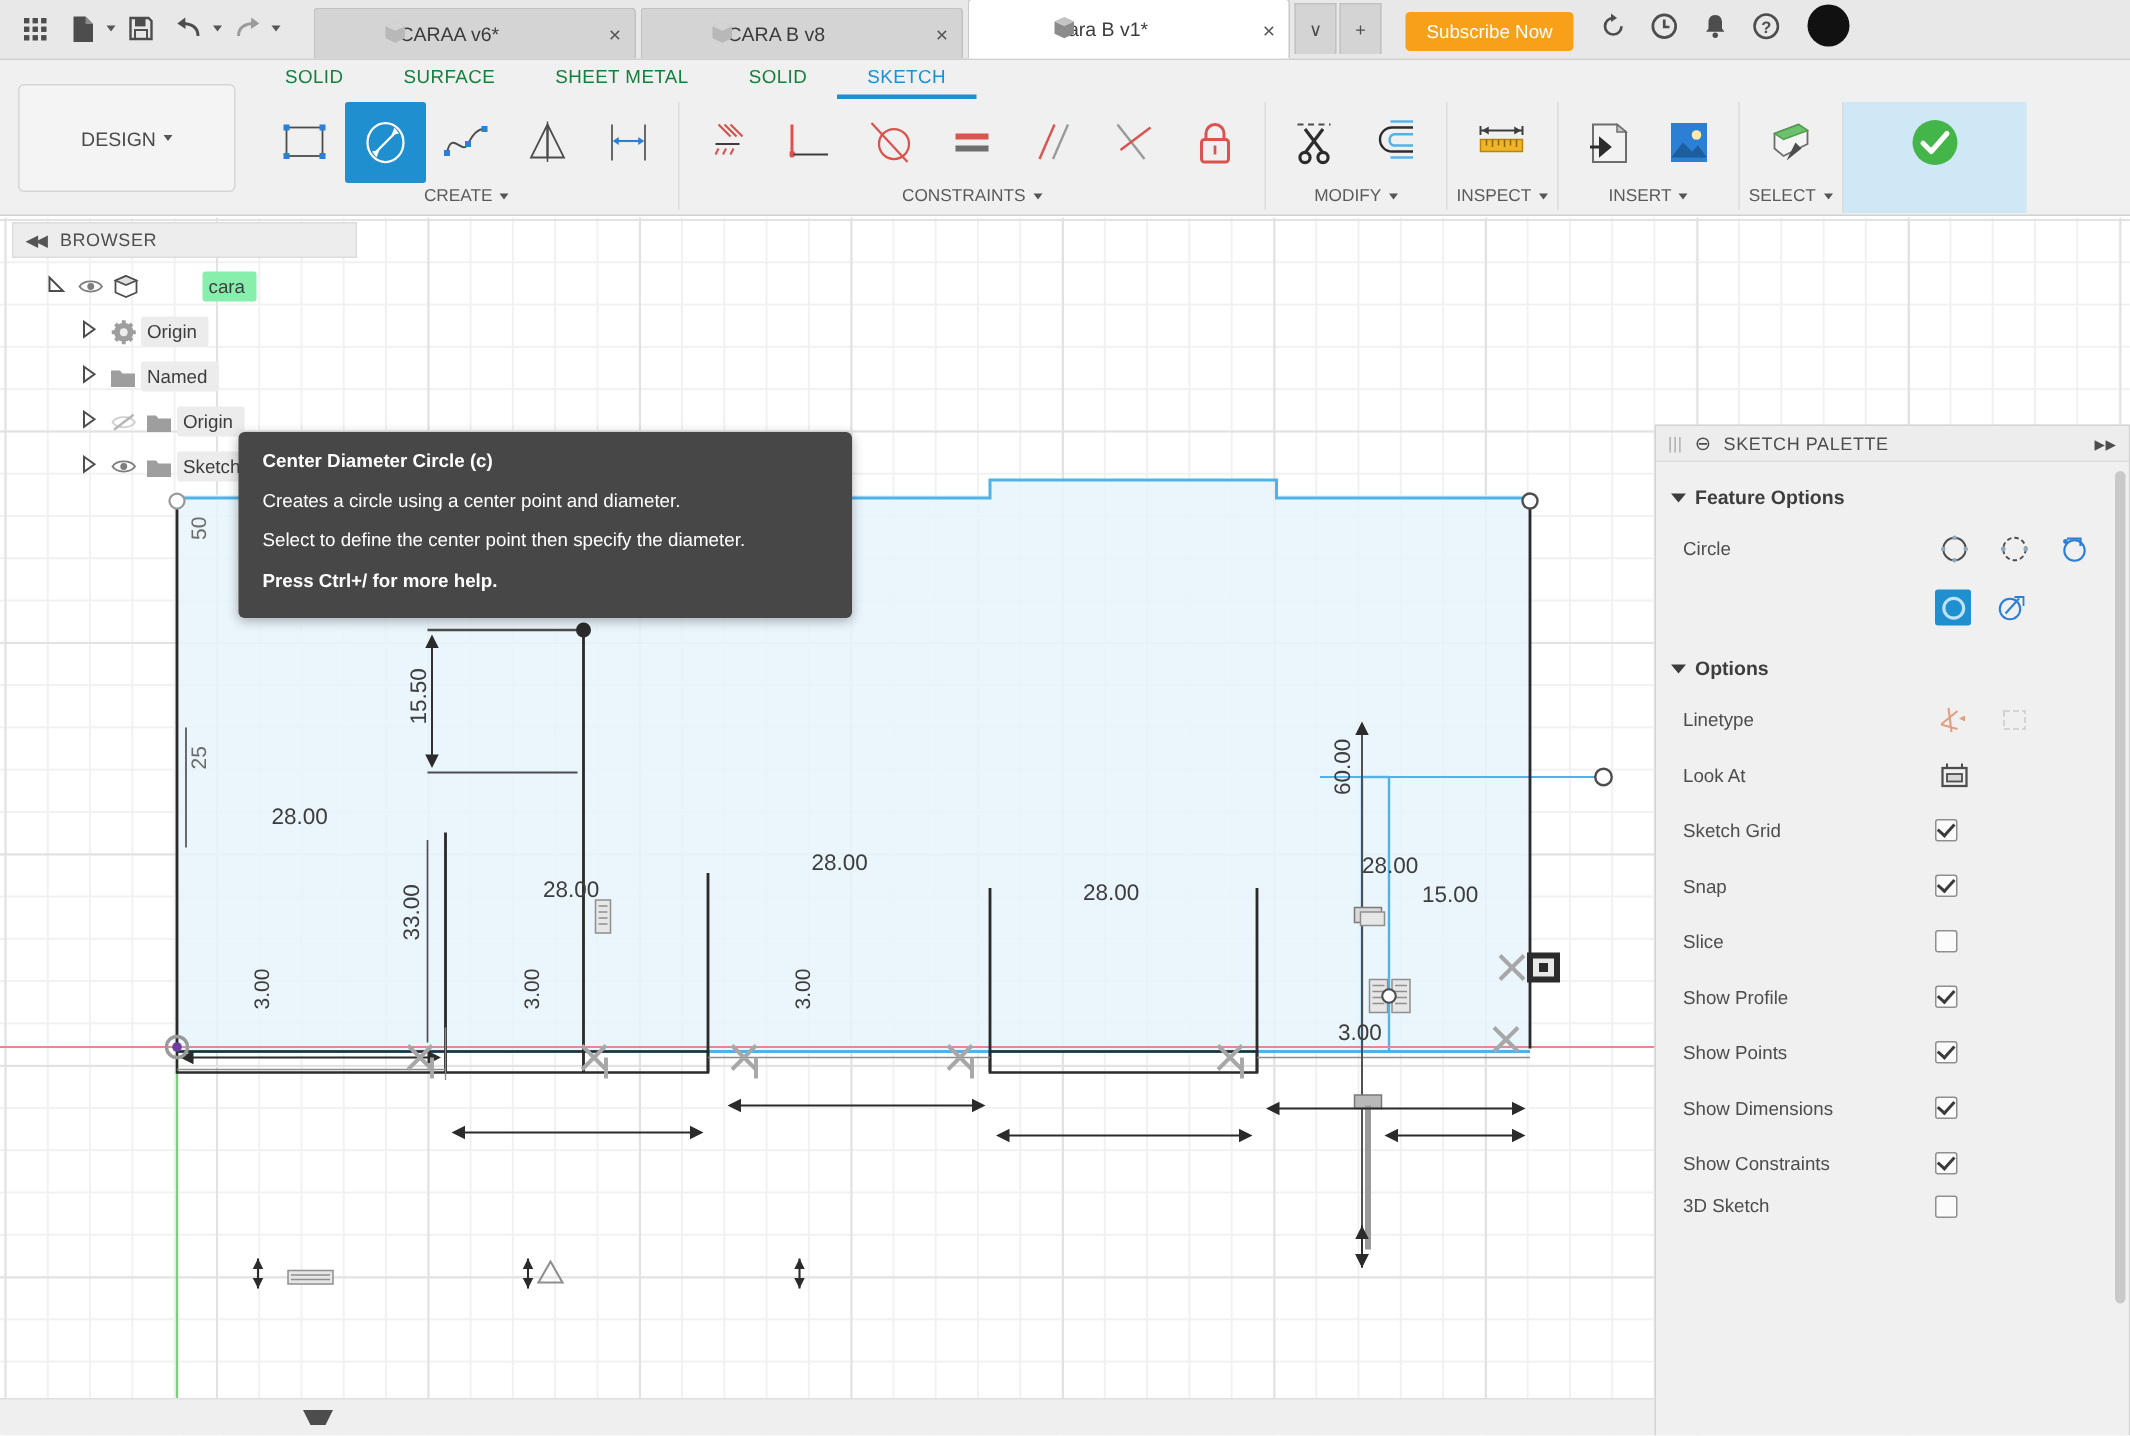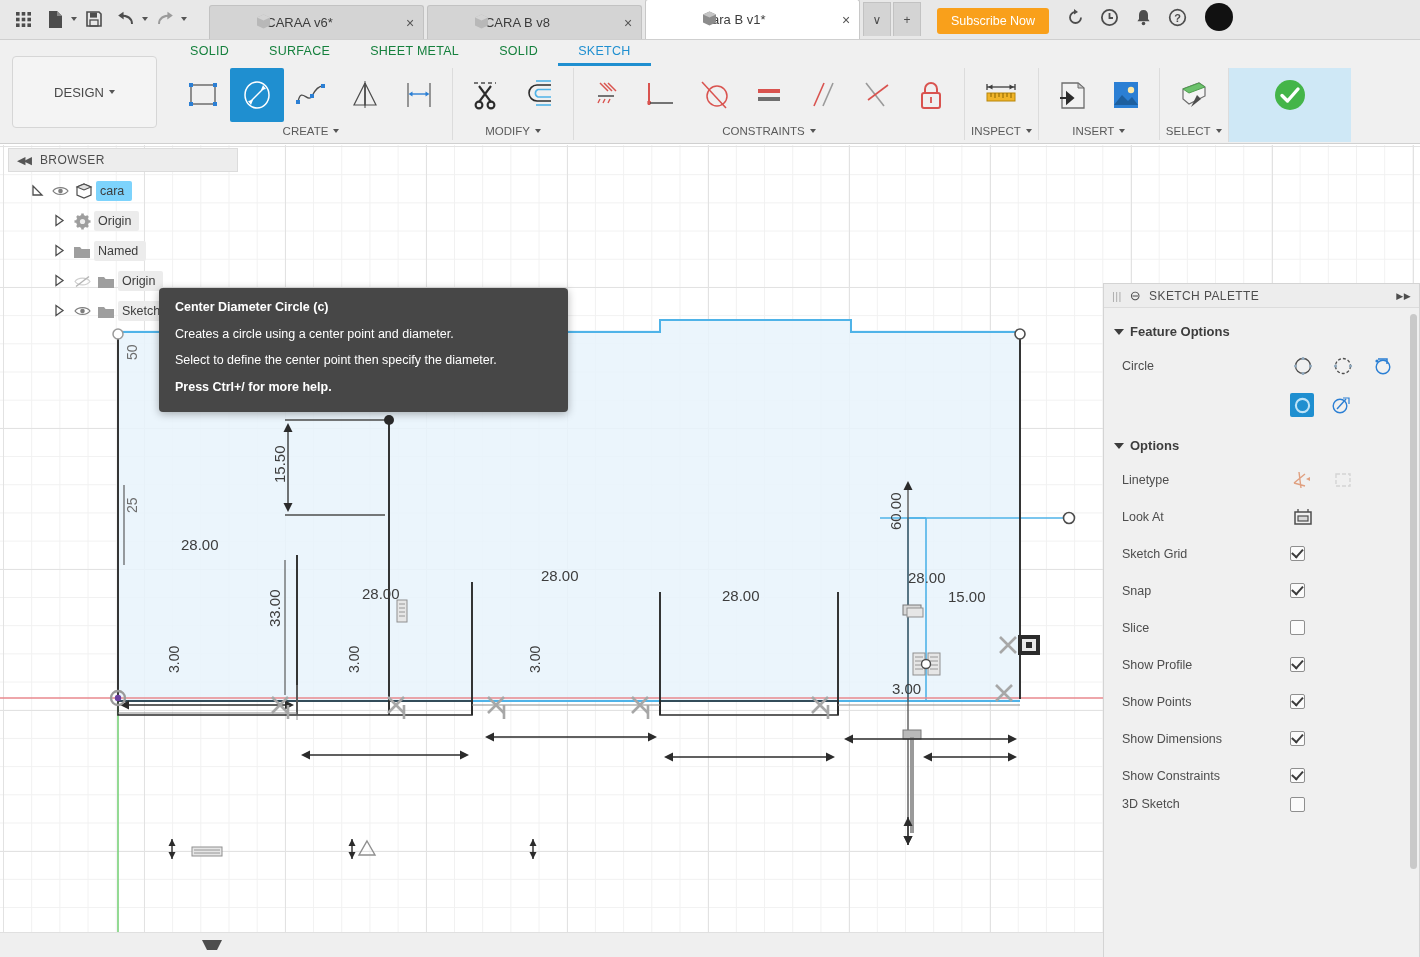--- a/index.html
+++ b/index.html
@@ -107,21 +107,21 @@
     display:flex; align-items:center; padding-left:8px; gap:10px;
     font-size:12px; color:#4d4d4d; letter-spacing:.4px;
   }
   .bchev { color:#555; font-size:11px; letter-spacing:-2px; cursor:pointer;}
   .btree { margin-top:4px; }
   .brow { height:30px; display:flex; align-items:center; font-size:12.5px; color:#3d3d3d; }
   .btri { width:22px; text-align:center; color:#4d4d4d; font-size:11px; cursor:pointer; }
   .beye { width:24px; display:flex; align-items:center; justify-content:center; cursor:pointer;}
   .bfolder { width:24px; display:flex; align-items:center; justify-content:center;}
   .bname { padding:3px 8px 3px 4px; border-radius:2px; background:#ececec; }
-  .brow.selected .bname { background:#7dd3fc; }
+  .brow.selected .bname { background:#86efac;margin-left:39px; }
 
   
   .tooltip {
     position:absolute; left:159px; top:143px; width:409px; height:124px;
     background:#474747; color:#fff; border-radius:4px; padding:12px 16px;
     font-size:12.5px; line-height:1.25; z-index:40;
     box-shadow:0 2px 8px rgba(0,0,0,.3);
   }
   .tooltip b { display:block; font-weight:bold; margin-bottom:11px; }
   .tooltip p { margin-bottom:11px; }
@@ -354,92 +354,92 @@
         </div>
         <div class="plabel">
           <span>CREATE</span>
           <span class="caret"></span>
         </div>
       </div>
 
       <div class="panel">
         <div class="prow">
           <div class="pbtn">
+            <svg width="34" height="30" viewBox="0 0 34 30">
+              <path d="M10 3 L18 11 M14 3 L22 11 M18 3 L26 11" stroke="#d9534f" stroke-width="1.5"></path>
+              <path d="M8 16 h16" stroke="#3d3d3d" stroke-width="1.4"></path>
+              <path d="M10 19 l-2 4 M15 19 l-2 4 M20 19 l-2 4" stroke="#d9534f" stroke-width="1.4"></path>
+            </svg>
+          </div>
+          <div class="pbtn">
+            <svg width="34" height="30" viewBox="0 0 34 30">
+              <path d="M5 3 v22" stroke="#d9534f" stroke-width="2"></path>
+              <rect x="3.4" y="21" width="3.4" height="3.4" fill="#d9534f"></rect>
+              <path d="M6 23 H29" stroke="#3d3d3d" stroke-width="1.4"></path>
+            </svg>
+          </div>
+          <div class="pbtn">
+            <svg width="34" height="32" viewBox="0 0 34 32">
+              <circle cx="19" cy="17" r="10" fill="none" stroke="#d9534f" stroke-width="1.5"></circle>
+              <path d="M4 3 L28 29" stroke="#d9534f" stroke-width="1.5"></path>
+            </svg>
+          </div>
+          <div class="pbtn">
+            <svg width="34" height="30" viewBox="0 0 34 30">
+              <rect x="6" y="9" width="22" height="4" fill="#d9534f"></rect>
+              <rect x="6" y="17" width="22" height="4" fill="#6f6f6f"></rect>
+            </svg>
+          </div>
+          <div class="pbtn">
+            <svg width="34" height="30" viewBox="0 0 34 30">
+              <path d="M8 26 L18 3" stroke="#d9534f" stroke-width="1.6"></path>
+              <path d="M17 26 L27 3" stroke="#9a9a9a" stroke-width="1.6"></path>
+            </svg>
+          </div>
+          <div class="pbtn">
+            <svg width="34" height="30" viewBox="0 0 34 30">
+              <path d="M6 3 L24 26" stroke="#9a9a9a" stroke-width="1.6"></path>
+              <path d="M28 5 L8 20" stroke="#d9534f" stroke-width="1.6"></path>
+            </svg>
+          </div>
+          <div class="pbtn">
+            <svg width="34" height="32" viewBox="0 0 34 32">
+              <path d="M11 14 v-4 a6 6 0 0 1 12 0 v4" fill="none" stroke="#d9534f" stroke-width="2"></path>
+              <rect x="8" y="14" width="18" height="15" rx="2" fill="none" stroke="#d9534f" stroke-width="2"></rect>
+              <path d="M17 18 v6" stroke="#d9534f" stroke-width="1.8"></path>
+            </svg>
+          </div>
+        </div>
+        <div class="plabel">
+          <span>CONSTRAINTS</span>
+          <span class="caret"></span>
+        </div>
+      </div>
+
+      <div class="panel">
+        <div class="prow">
+          <div class="pbtn">
             <svg width="34" height="32" viewBox="0 0 34 32">
               <path d="M5 4 h22" stroke="#4d4d4d" stroke-width="1.4" stroke-dasharray="4 3"></path>
               <path d="M10 7 L22 23 M22 7 L10 23" stroke="#2c2c2c" stroke-width="2.1" fill="none"></path>
               <circle cx="10" cy="26" r="3.4" fill="none" stroke="#2c2c2c" stroke-width="2.1"></circle>
               <circle cx="22" cy="26" r="3.4" fill="none" stroke="#2c2c2c" stroke-width="2.1"></circle>
             </svg>
           </div>
           <div class="pbtn">
             <svg width="34" height="30" viewBox="0 0 34 30">
               <path d="M28 5 H14 A8 8 0 0 0 14 21 H28" fill="none" stroke="#2c2c2c" stroke-width="1.6"></path>
               <path d="M28 9.5 H15 A4 4 0 0 0 15 17 H28" fill="none" stroke="#4fb3e8" stroke-width="1.6"></path>
               <path d="M28 1 H13" stroke="#4fb3e8" stroke-width="1.6"></path>
               <path d="M28 25 H13" stroke="#4fb3e8" stroke-width="1.6"></path>
             </svg>
           </div>
         </div>
         <div class="plabel">
           <span>MODIFY</span>
-          <span class="caret"></span>
-        </div>
-      </div>
-
-      <div class="panel">
-        <div class="prow">
-          <div class="pbtn">
-            <svg width="34" height="30" viewBox="0 0 34 30">
-              <path d="M10 3 L18 11 M14 3 L22 11 M18 3 L26 11" stroke="#d9534f" stroke-width="1.5"></path>
-              <path d="M8 16 h16" stroke="#3d3d3d" stroke-width="1.4"></path>
-              <path d="M10 19 l-2 4 M15 19 l-2 4 M20 19 l-2 4" stroke="#d9534f" stroke-width="1.4"></path>
-            </svg>
-          </div>
-          <div class="pbtn">
-            <svg width="34" height="30" viewBox="0 0 34 30">
-              <path d="M5 3 v22" stroke="#d9534f" stroke-width="2"></path>
-              <rect x="3.4" y="21" width="3.4" height="3.4" fill="#d9534f"></rect>
-              <path d="M6 23 H29" stroke="#3d3d3d" stroke-width="1.4"></path>
-            </svg>
-          </div>
-          <div class="pbtn">
-            <svg width="34" height="32" viewBox="0 0 34 32">
-              <circle cx="19" cy="17" r="10" fill="none" stroke="#d9534f" stroke-width="1.5"></circle>
-              <path d="M4 3 L28 29" stroke="#d9534f" stroke-width="1.5"></path>
-            </svg>
-          </div>
-          <div class="pbtn">
-            <svg width="34" height="30" viewBox="0 0 34 30">
-              <rect x="6" y="9" width="22" height="4" fill="#d9534f"></rect>
-              <rect x="6" y="17" width="22" height="4" fill="#6f6f6f"></rect>
-            </svg>
-          </div>
-          <div class="pbtn">
-            <svg width="34" height="30" viewBox="0 0 34 30">
-              <path d="M8 26 L18 3" stroke="#d9534f" stroke-width="1.6"></path>
-              <path d="M17 26 L27 3" stroke="#9a9a9a" stroke-width="1.6"></path>
-            </svg>
-          </div>
-          <div class="pbtn">
-            <svg width="34" height="30" viewBox="0 0 34 30">
-              <path d="M6 3 L24 26" stroke="#9a9a9a" stroke-width="1.6"></path>
-              <path d="M28 5 L8 20" stroke="#d9534f" stroke-width="1.6"></path>
-            </svg>
-          </div>
-          <div class="pbtn">
-            <svg width="34" height="32" viewBox="0 0 34 32">
-              <path d="M11 14 v-4 a6 6 0 0 1 12 0 v4" fill="none" stroke="#d9534f" stroke-width="2"></path>
-              <rect x="8" y="14" width="18" height="15" rx="2" fill="none" stroke="#d9534f" stroke-width="2"></rect>
-              <path d="M17 18 v6" stroke="#d9534f" stroke-width="1.8"></path>
-            </svg>
-          </div>
-        </div>
-        <div class="plabel">
-          <span>CONSTRAINTS</span>
           <span class="caret"></span>
         </div>
       </div>
 
       <div class="panel">
         <div class="prow">
           <div class="pbtn">
             <svg width="36" height="30" viewBox="0 0 36 30">
               <path d="M4 7 H32" stroke="#3d3d3d" stroke-width="1.3"></path>
               <path d="M4 4 v6 M32 4 v6" stroke="#3d3d3d" stroke-width="1.3"></path>

